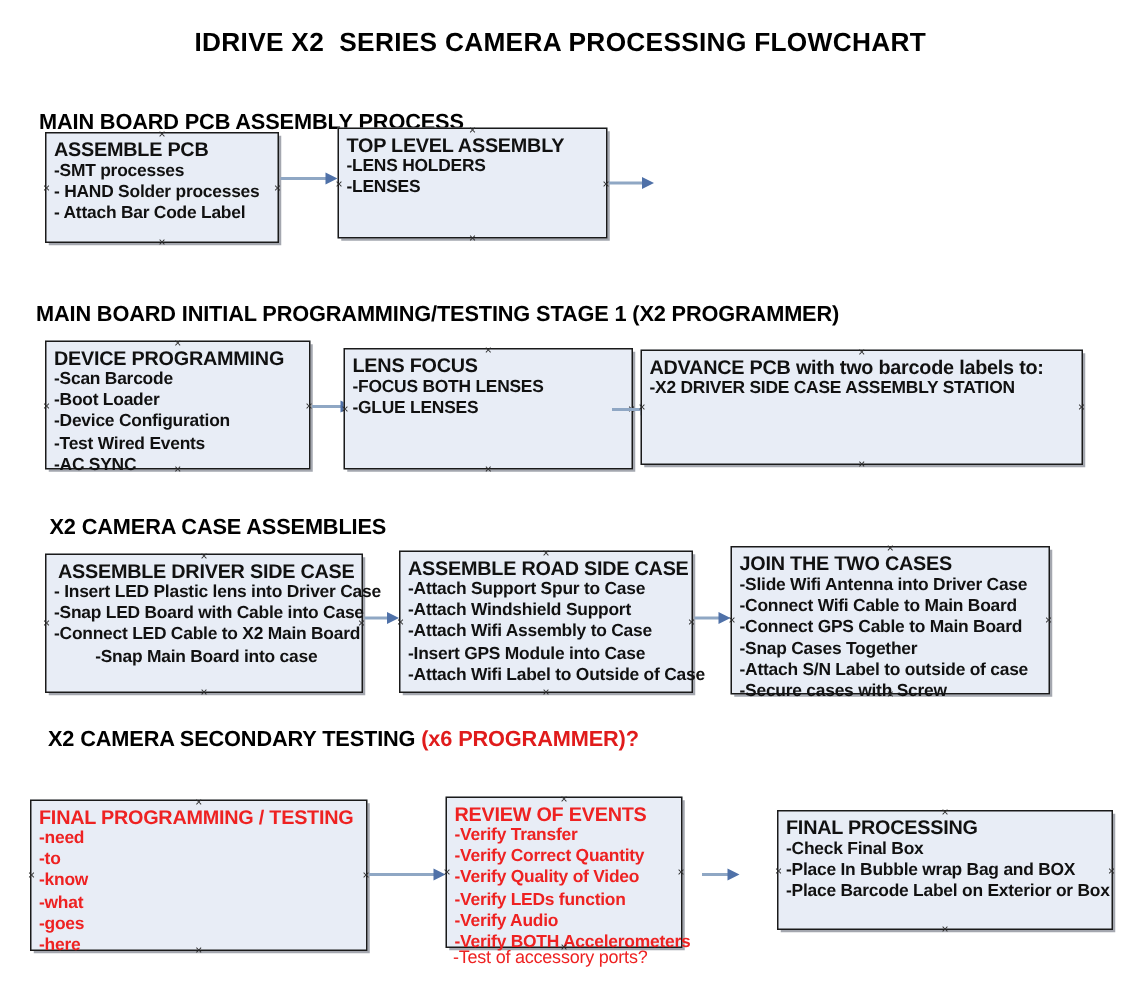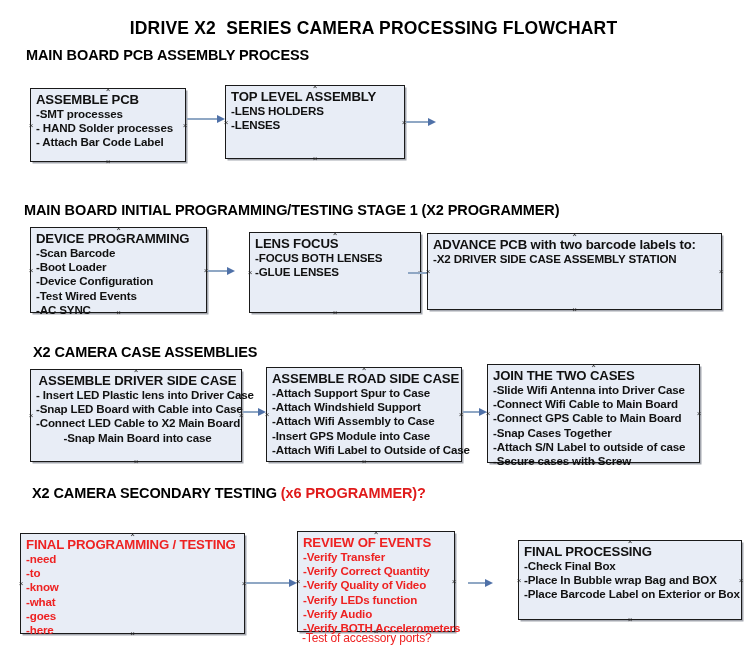--- a/index.html
+++ b/index.html
@@ -131,21 +131,21 @@
   }
   .handle::before { content: "\00D7"; }
 </style>
 </head>
 <body>
 
 <div id="canvas">
 
   <div class="chart-title">IDRIVE X2  SERIES CAMERA PROCESSING FLOWCHART</div>
 
-  <div class="section-heading" style="left:26px; top:47px;">
+  <div class="section-heading" style="left:26px; top:74px;">
     <span>MAIN BOARD PCB ASSEMBLY PROCESS</span>
   </div>
 
   <div class="node" style="left:30px; top:88px; width:156px; height:74px;">
     <div class="node-inner">
       <div class="node-title">ASSEMBLE PCB</div>
       <div class="node-line">-SMT processes</div>
       <div class="node-line">- HAND Solder processes</div>
       <div class="node-line">- Attach Bar Code Label</div>
     </div>
@@ -195,21 +195,21 @@
     <div class="handle" style="left:0px; top:50%;"></div>
     <div class="handle" style="left:100%; top:50%;"></div>
     <div class="handle" style="left:50%; top:100%;"></div>
   </div>
 
   <div class="connector" style="left:208px; top:266px; width:27px;">
     <div class="shaft"></div>
     <div class="head"></div>
   </div>
 
-  <div class="node" style="left:249px; top:232px; width:172px; height:81px;">
+  <div class="node" style="left:229px; top:232px; width:193px; height:81px;">
     <div class="node-inner">
       <div class="node-title">LENS FOCUS</div>
       <div class="node-line">-FOCUS BOTH LENSES</div>
       <div class="node-line">-GLUE LENSES</div>
     </div>
     <div class="handle" style="left:50%; top:0px;"></div>
     <div class="handle" style="left:0px; top:50%;"></div>
     <div class="handle" style="left:100%; top:50%;"></div>
     <div class="handle" style="left:50%; top:100%;"></div>
   </div>

